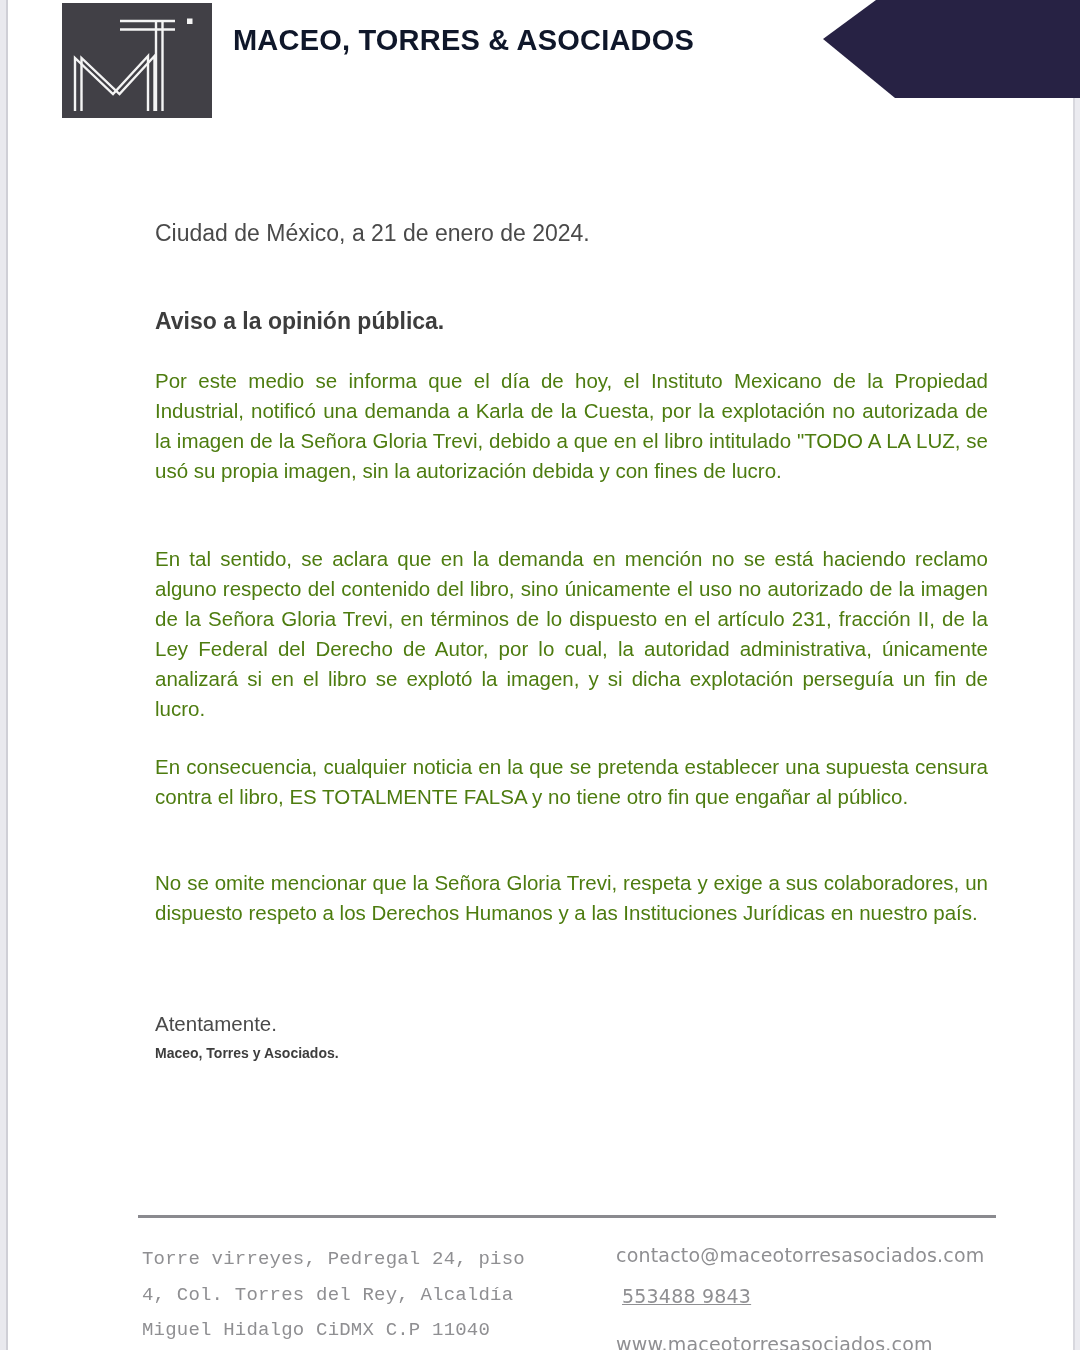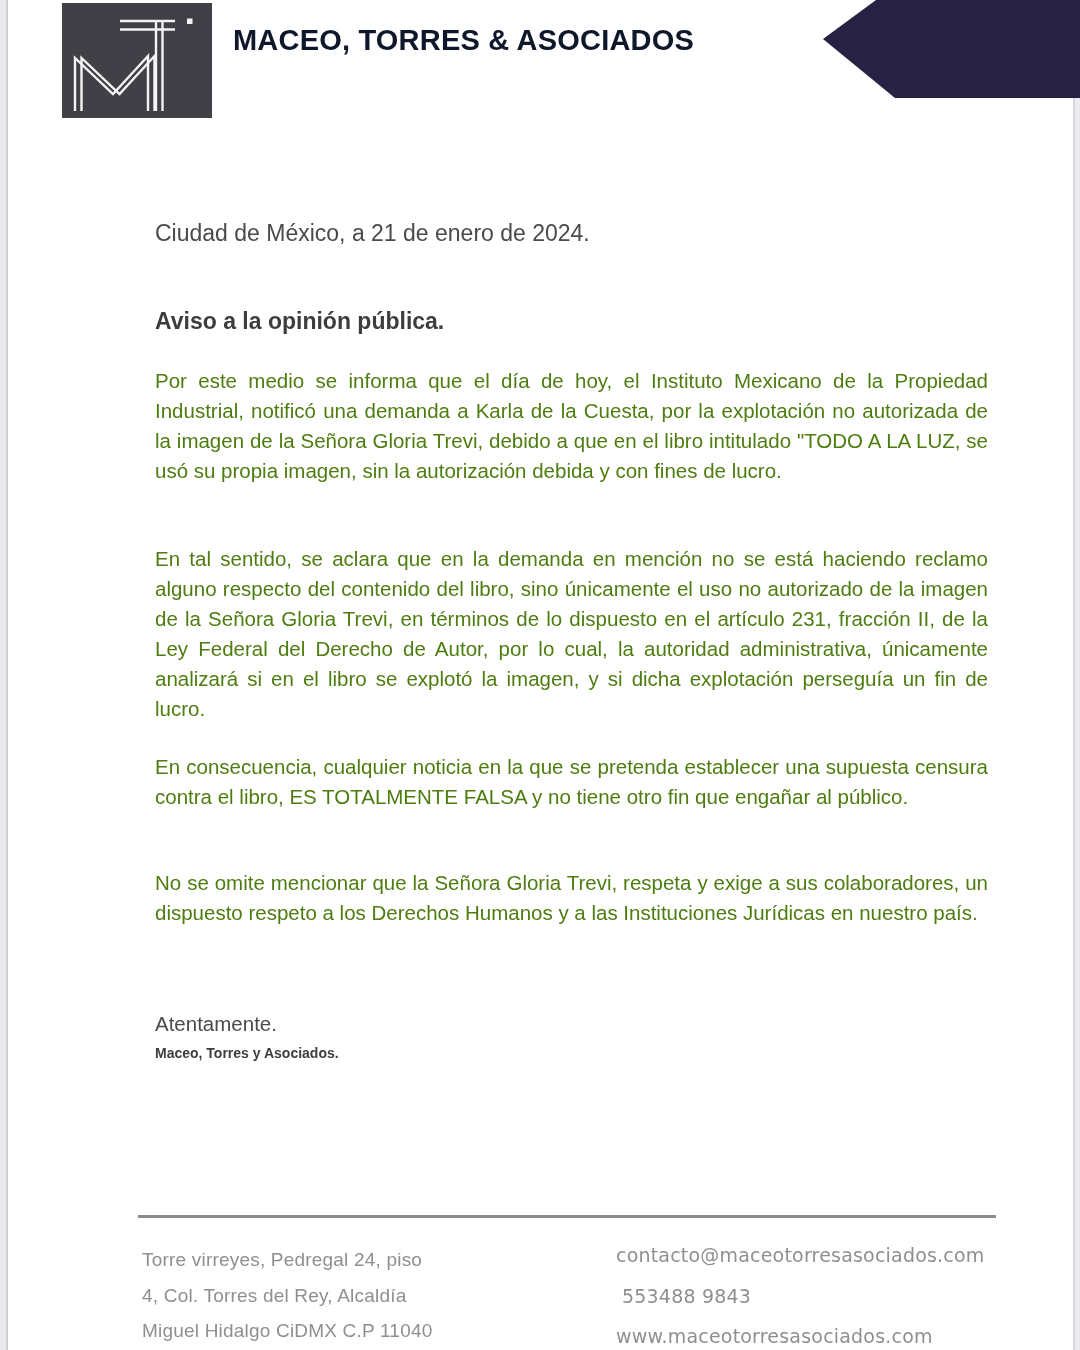--- a/index.html
+++ b/index.html
@@ -58,32 +58,32 @@
     position:absolute; left:155px; top:1045px;
     font-size:14px; font-weight:bold; color:#3d3d3d;
   }
   
   .footer-divider {
     position:absolute; left:138px; top:1215px;
     width:858px; height:3px; background:#8a8a8f;
   }
   .footer-left {
     position:absolute; left:142px; top:1242px; width:430px;
-    font-family:Liberation Sans, sans-serif;
+    font-family:Liberation Mono, monospace;
     font-size:19px; line-height:35.5px; color:#8f8f92;
     letter-spacing:0.2px;
   }
   .footer-right {
     position:absolute; left:616px; top:1243px; width:400px;
     font-family:"DejaVu Sans", sans-serif;
     font-size:19px; line-height:24px; color:#8f8f92;
     letter-spacing:0.2px;
   }
   .footer-email   { margin-bottom:17px; }
-  .footer-phone   { margin-bottom:16px; padding-left:6px; }
+  .footer-phone   { margin-bottom:24px; padding-left:6px;text-decoration:underline; }
 </style>
 </head>
 <body>
 
 <div class="page">
 
   <div class="edge-left"></div>
   <div class="edge-right"></div>
 
   <svg class="logo" viewBox="0 0 150 115">

